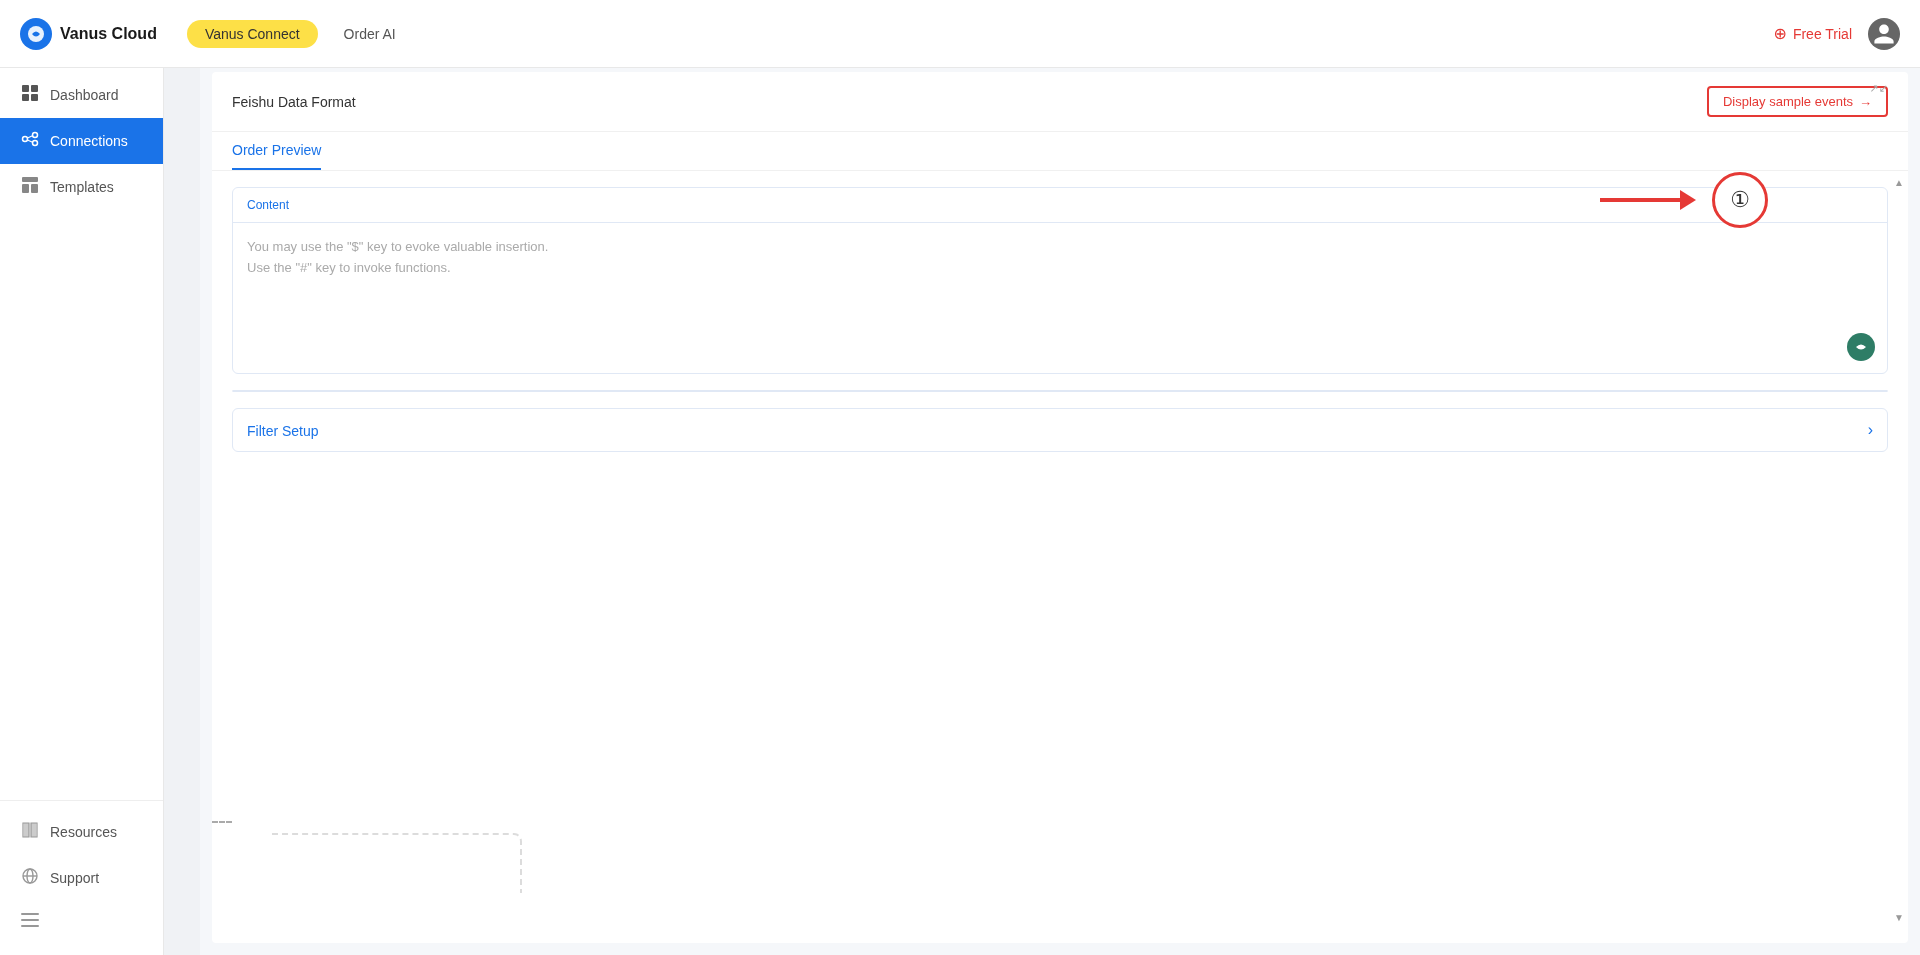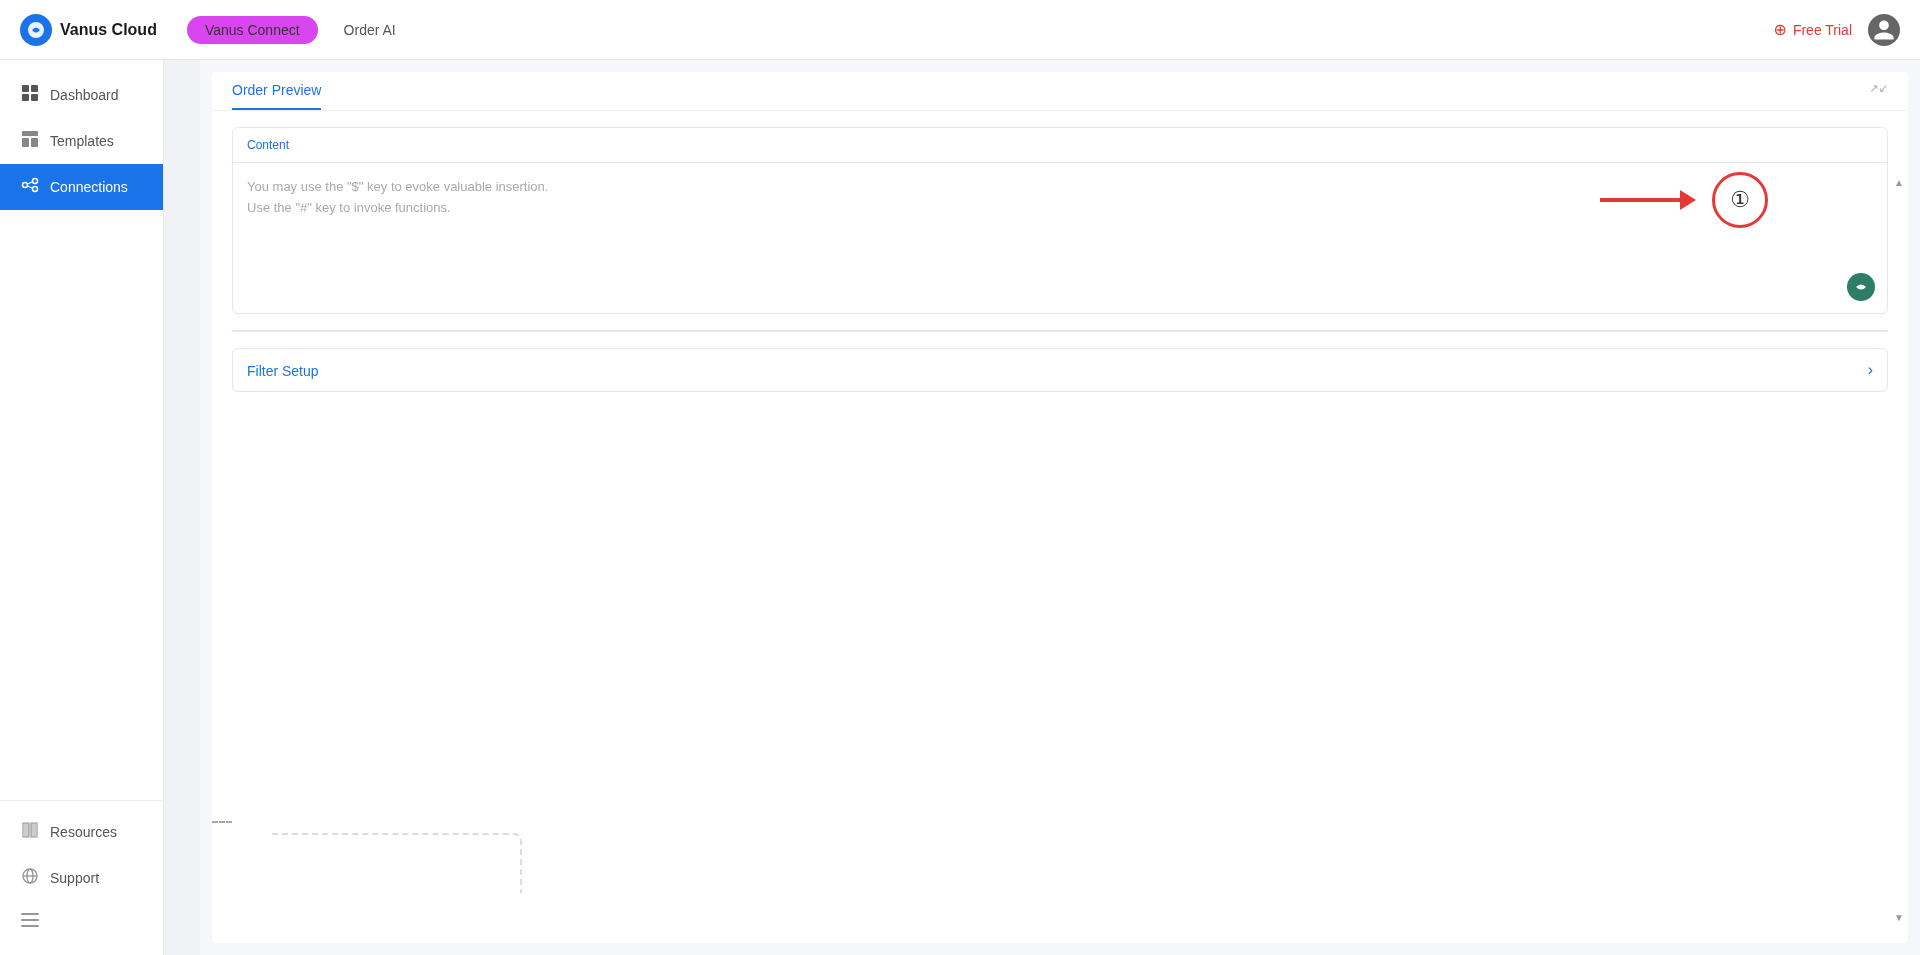--- a/index.html
+++ b/index.html
@@ -1,20 +1,20 @@
 <!DOCTYPE html>
 <html><head>
   <meta charset="utf-8">
   <style>
     * { box-sizing: border-box; margin: 0; padding: 0; }
     body { font-family: -apple-system, BlinkMacSystemFont, 'Segoe UI', sans-serif; background: #f0f2f5; height: 955px; overflow: hidden; }
 
     
     .header {
-      height: 60px;
+      height: 68px;
       background: #fff;
       border-bottom: 1px solid #e8e8e8;
       display: flex;
       align-items: center;
       padding: 0 20px;
       position: fixed;
       top: 0;
       left: 0;
       right: 0;
       z-index: 100;
@@ -47,21 +47,21 @@
       gap: 8px;
     }
     .nav-btn {
       padding: 6px 18px;
       border-radius: 20px;
       border: none;
       cursor: pointer;
       font-size: 14px;
     }
     .nav-btn-active {
-      background: #d946ef;
+      background: #fde047;
       color: #333;
       font-weight: 500;
     }
     .nav-btn-plain {
       background: transparent;
       color: #555;
     }
     .header-right {
       margin-left: auto;
       display: flex;
@@ -378,42 +378,42 @@
     <span class="sidebar-icon">
       <svg width="18" height="18" viewBox="0 0 18 18" fill="currentColor">
         <rect x="1" y="1" width="7" height="7" rx="1"></rect>
         <rect x="10" y="1" width="7" height="7" rx="1"></rect>
         <rect x="1" y="10" width="7" height="7" rx="1"></rect>
         <rect x="10" y="10" width="7" height="7" rx="1"></rect>
       </svg>
     </span>
     <span>Dashboard</span>
   </div>
-  <div class="sidebar-item">
-    <span class="sidebar-icon">
-      <svg width="18" height="18" viewBox="0 0 18 18" fill="currentColor" opacity="0.7">
-        <rect x="1" y="1" width="16" height="5" rx="1"></rect>
-        <rect x="1" y="8" width="7" height="9" rx="1"></rect>
-        <rect x="10" y="8" width="7" height="9" rx="1"></rect>
-      </svg>
-    </span>
-    <span>Templates</span>
-  </div>
   <div class="sidebar-item sidebar-item-active">
     <span class="sidebar-icon">
       <svg width="18" height="18" viewBox="0 0 18 18" fill="white">
         <circle cx="4" cy="9" r="2.5" stroke="white" stroke-width="1.5" fill="none"></circle>
         <circle cx="14" cy="5" r="2.5" stroke="white" stroke-width="1.5" fill="none"></circle>
         <circle cx="14" cy="13" r="2.5" stroke="white" stroke-width="1.5" fill="none"></circle>
         <line x1="6.5" y1="8" x2="11.5" y2="5.8" stroke="white" stroke-width="1.2"></line>
         <line x1="6.5" y1="10" x2="11.5" y2="12.2" stroke="white" stroke-width="1.2"></line>
       </svg>
     </span>
     <span>Connections</span>
   </div>
+  <div class="sidebar-item">
+    <span class="sidebar-icon">
+      <svg width="18" height="18" viewBox="0 0 18 18" fill="currentColor" opacity="0.7">
+        <rect x="1" y="1" width="16" height="5" rx="1"></rect>
+        <rect x="1" y="8" width="7" height="9" rx="1"></rect>
+        <rect x="10" y="8" width="7" height="9" rx="1"></rect>
+      </svg>
+    </span>
+    <span>Templates</span>
+  </div>
 
   <div class="sidebar-bottom">
     <div class="sidebar-item">
       <span class="sidebar-icon">
         <svg width="18" height="18" viewBox="0 0 18 18" fill="currentColor" opacity="0.6">
           <path d="M3 2h5v14H3zM10 2h5v14h-5z" opacity="0.5"></path>
           <path d="M2 2h6v14H2zm8 0h6v14h-6z" fill="none" stroke="currentColor" stroke-width="1.2"></path>
         </svg>
       </span>
       <span>Resources</span>
@@ -436,20 +436,27 @@
           <rect y="12" width="18" height="2" rx="1"></rect>
         </svg>
       </span>
     </div>
   </div>
 </aside>
 
 <main class="main">
   <div class="content-panel">
 
+    <div class="panel-topbar">
+      <span class="feishu-label">Feishu Data Format</span>
+      <button class="display-events-btn">
+        <span>Display sample events</span>
+        <span>→</span>
+      </button>
+    </div>
 
     <div class="tab-bar">
       <span class="tab tab-active">Order Preview</span>
     </div>
 
     <div class="scroll-area">
 
       <div class="section">
         <div class="section-header">Content</div>
         <div class="section-body">

